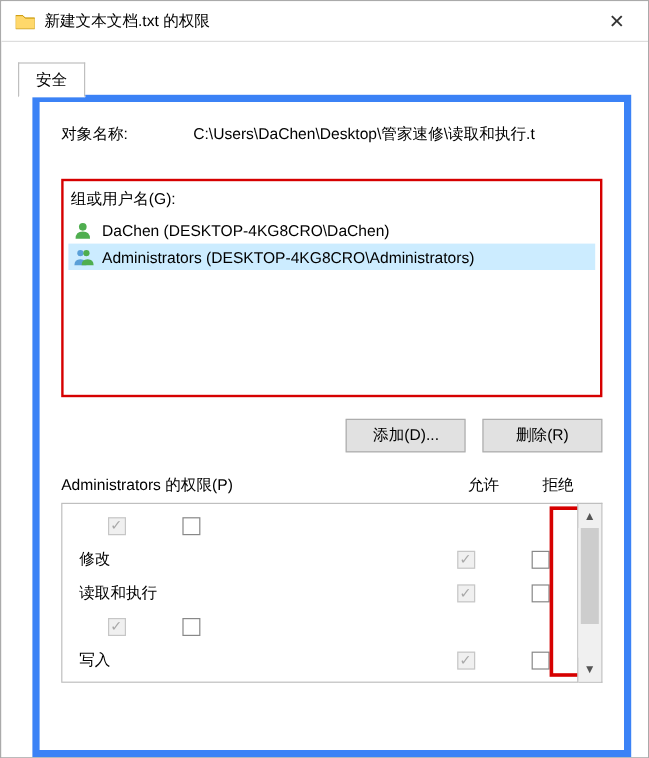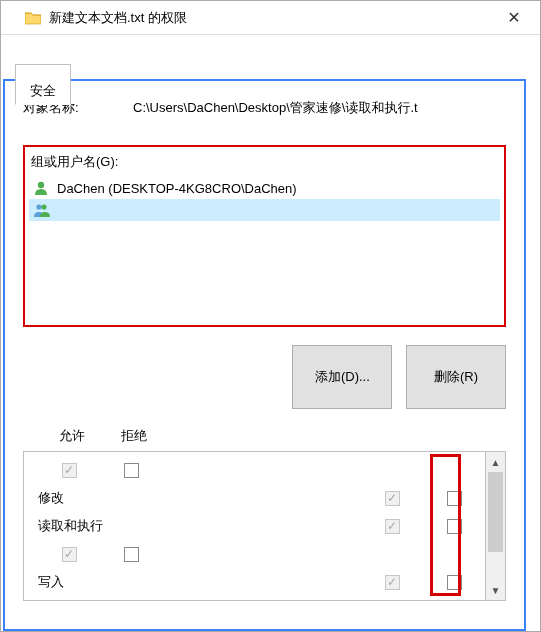--- a/index.html
+++ b/index.html
@@ -11,21 +11,21 @@
     color: #000;
     width: 541px;
     height: 632px;
     border: 1px solid #aaa;
     overflow: hidden;
   }
   .titlebar {
     height: 34px;
     display: flex;
     align-items: center;
-    padding: 0 4px 0 24px;
+    padding: 0 4px 0 12px;
     background: #fff;
     border-bottom: 1px solid #ddd;
   }
   .titlebar .folder-icon {
     width: 16px; height: 14px;
     margin-right: 8px;
   }
   .titlebar .title-text { flex: 1; font-size: 13px; }
   .titlebar .close-btn {
     width: 44px; height: 28px;
@@ -34,31 +34,31 @@
     color:#333;
   }
 
   .tabs-row {
     margin: 16px 0 0 14px;
     position: relative;
     height: 28px;
   }
   .tab {
     display:inline-block;
-    padding: 17px 14px 4px 14px;
+    padding: 5px 14px 4px 14px;
     border: 1px solid #bfbfbf;
     border-bottom: 1px solid #fff;
     background:#fff;
     position:relative;
-    top:13px;
+    top:1px;
     font-size:13px;
   }
   .tab-panel {
-    border:2px solid #3b82f6;
-    margin: 0 14px 14px 2px;
+    border:6px solid #3b82f6;
+    margin: 0 14px 14px 26px;
     padding: 18px 18px 14px 18px;
     height: 552px;
   }
 
   .object-row { display:flex; margin-bottom: 28px; }
   .object-label { width: 110px; }
   .object-path { flex:1; white-space:nowrap; overflow:hidden; }
 
   .groups-box {
     border: 2px solid #d60000;
@@ -72,21 +72,21 @@
     display:flex; align-items:center;
     padding: 3px 4px;
   }
   .group-item.selected { background:#ccecff; }
   .person-icon, .group-icon { width:18px; height:16px; margin-right:6px; flex-shrink:0; }
 
   .btn-row { text-align:right; margin-bottom: 18px; }
   .btn {
     display:inline-block;
     min-width: 100px;
-    padding: 22px 14px;
+    padding: 4px 14px;
     border:1px solid #adadad;
     background:#e1e1e1;
     text-align:center;
     margin-left: 10px;
     font-size:13px;
   }
 
   .perm-header { display:flex; margin-bottom:6px; }
   .perm-header .perm-title { flex:1; }
   .perm-header .col { width:62px; text-align:right; }
@@ -175,30 +175,32 @@
             </svg></span>
           <span>DaChen (DESKTOP-4KG8CRO\DaChen)</span>
         </div>
         <div class="group-item selected">
           <span class="group-icon"><svg viewBox="0 0 18 16">
               <circle cx="6" cy="5" r="2.6" fill="#5aa0d8"></circle>
               <circle cx="11" cy="5" r="2.6" fill="#4fae4f"></circle>
               <path d="M1 15 q0 -5 5 -5 q5 0 5 5 z" fill="#5aa0d8"></path>
               <path d="M7 15 q0 -5 5 -5 q5 0 5 5 z" fill="#4fae4f"></path>
             </svg></span>
+          <span>Administrators (DESKTOP-4KG8CRO\Administrators)</span>
         </div>
       </div>
   </div>
 
   <div class="btn-row">
     <span class="btn">添加(D)...</span>
     <span class="btn">删除(R)</span>
   </div>
 
   <div class="perm-header">
+    <div class="perm-title">Administrators 的权限(P)</div>
     <div class="col">允许</div>
     <div class="col deny">拒绝</div>
     <div class="scroll-space"></div>
   </div>
 
   <div class="perm-box-wrap">
     <div class="perm-box" id="perm-box">
       <div class="deny-highlight" id="deny-highlight" style="left: 405.5px; width: 31px; top: 2px; height: 142px;"></div>
     <div class="perm-row">
           <div class="cbcell">

